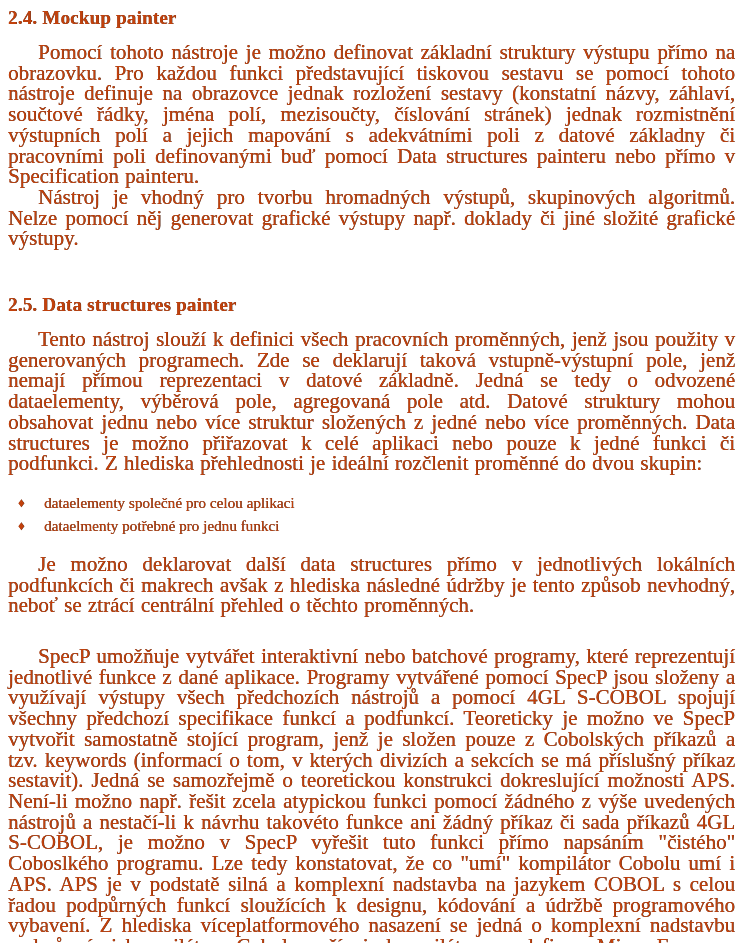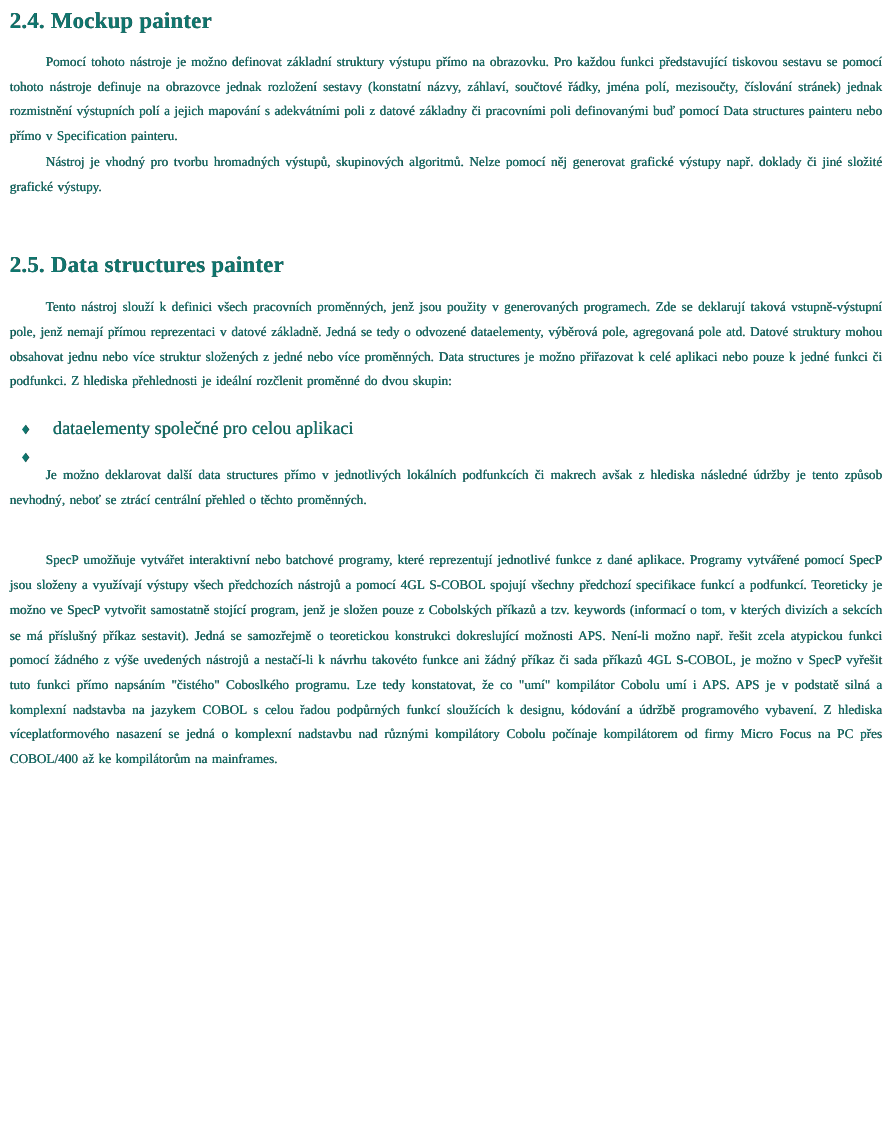--- a/index.html
+++ b/index.html
@@ -6,42 +6,42 @@
     margin: 0;
     padding: 0;
     background: #ffffff;
   }
   .page {
     position: relative;
     width: 742px;
     height: 943px;
     box-sizing: border-box;
     background: #ffffff;
-    color: #0f766e;
+    color: #c2410c;
     padding: 6px 7px 0 8px;
     overflow: hidden;
     font-family: "Liberation Serif", "DejaVu Serif", serif;
     
     text-shadow: 0.25px 0 0 rgba(0,0,0,0.85);
   }
   .sec { margin: 0; }
   .sec-h {
     font-family: "Liberation Serif", "DejaVu Serif", serif;
     font-weight: 700;
     font-size: 19px;
     line-height: 24px;
     margin: 0 0 12px 0;
     letter-spacing: 0.2px;
     text-align: left;
   }
   .sec-25 { margin-top: 44px; }
   .sec-26 { margin-top: 30px; }
   .para {
     margin: 0;
-    font-size: 11px;
+    font-size: 21px;
     line-height: 20.7px;
     text-align: justify;
     text-indent: 30px;
     word-spacing: 1px;
   }
   .bullet-list {
     list-style: none;
     margin: 18px 0 18px 0;
     padding: 0 0 0 10px;
   }
@@ -75,20 +75,21 @@
   <section class="sec sec-25">
     <h2 class="sec-h">2.5. Data structures painter</h2>
     <p class="para">Tento nástroj slouží k definici všech pracovních proměnných, jenž jsou použity v generovaných programech. Zde se deklarují taková vstupně-výstupní pole, jenž nemají přímou reprezentaci v datové základně. Jedná se tedy o odvozené dataelementy, výběrová pole, agregovaná pole atd. Datové struktury mohou obsahovat jednu nebo více struktur složených z jedné nebo více proměnných. Data structures je možno přiřazovat k celé aplikaci nebo pouze k jedné funkci či podfunkci. Z hlediska přehlednosti je ideální rozčlenit proměnné do dvou skupin:</p>
     <ul class="bullet-list">
       <li>
         <span class="bullet">♦</span>
         <span>dataelementy společné pro celou aplikaci</span>
       </li>
       <li>
         <span class="bullet">♦</span>
+        <span>dataelmenty potřebné pro jednu funkci</span>
       </li>
     </ul>
     <p class="para">Je možno deklarovat další data structures přímo v jednotlivých lokálních podfunkcích či makrech avšak z hlediska následné údržby je tento způsob nevhodný, neboť se ztrácí centrální přehled o těchto proměnných.</p>
   </section>
 
   <section class="sec sec-26">
     <p class="para">SpecP umožňuje vytvářet interaktivní nebo batchové programy, které reprezentují jednotlivé funkce z dané aplikace. Programy vytvářené pomocí SpecP jsou složeny a využívají výstupy všech předchozích nástrojů a pomocí 4GL S-COBOL spojují všechny předchozí specifikace funkcí a podfunkcí. Teoreticky je možno ve SpecP vytvořit samostatně stojící program, jenž je složen pouze z Cobolských příkazů a tzv. keywords (informací o tom, v kterých divizích a sekcích se má příslušný příkaz sestavit). Jedná se samozřejmě o teoretickou konstrukci dokreslující možnosti APS. Není-li možno např. řešit zcela atypickou funkci pomocí žádného z výše uvedených nástrojů a nestačí-li k návrhu takovéto funkce ani žádný příkaz či sada příkazů 4GL S-COBOL, je možno v SpecP vyřešit tuto funkci přímo napsáním "čistého" Coboslkého programu. Lze tedy konstatovat, že co "umí" kompilátor Cobolu umí i APS. APS je v podstatě silná a komplexní nadstavba na jazykem COBOL s celou řadou podpůrných funkcí sloužících k designu, kódování a údržbě programového vybavení. Z hlediska víceplatformového nasazení se jedná o komplexní nadstavbu nad různými kompilátory Cobolu počínaje kompilátorem od firmy Micro Focus na PC přes COBOL/400 až ke kompilátorům na mainframes.</p>
   </section>
 
 </div>

